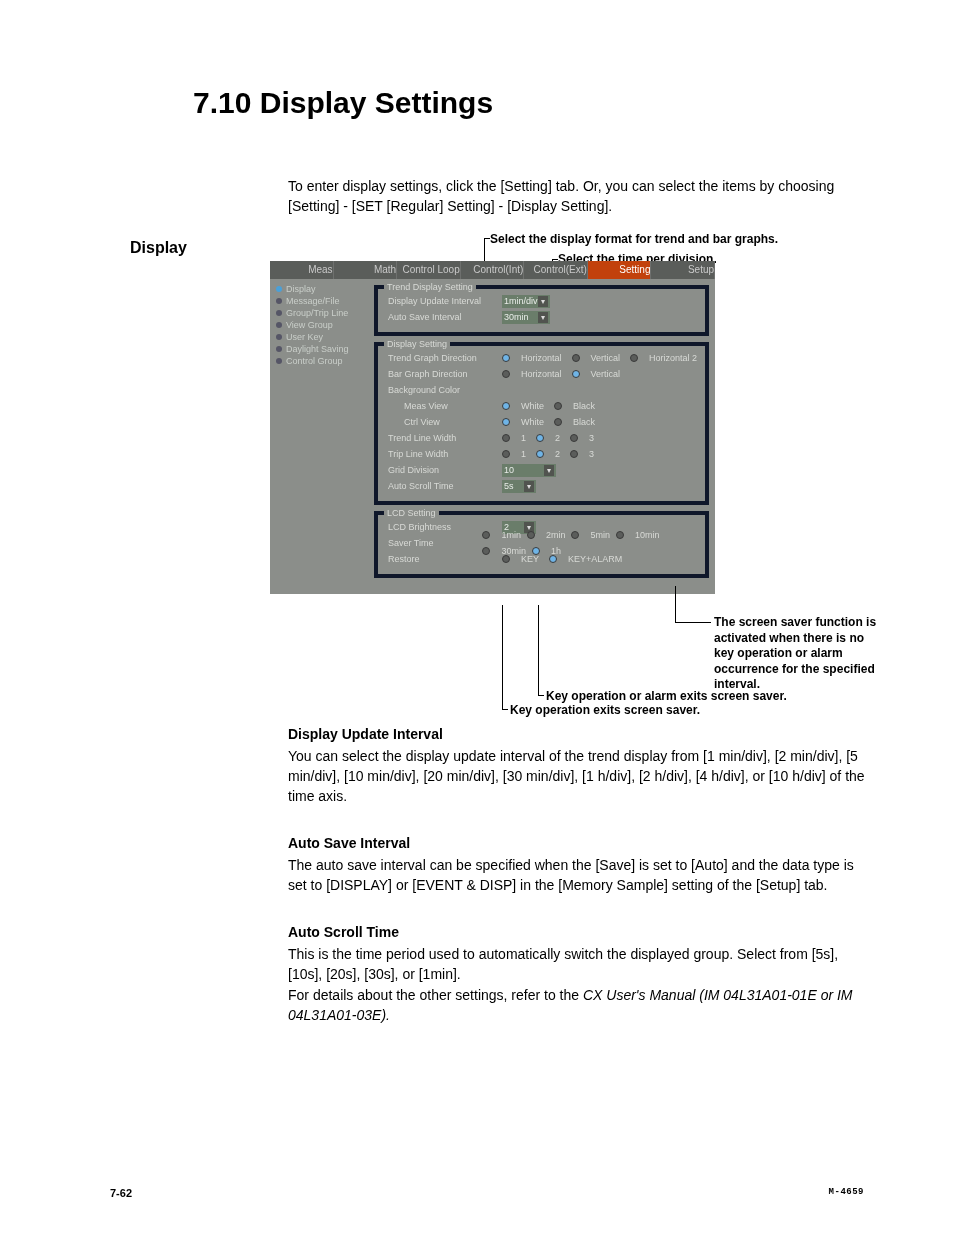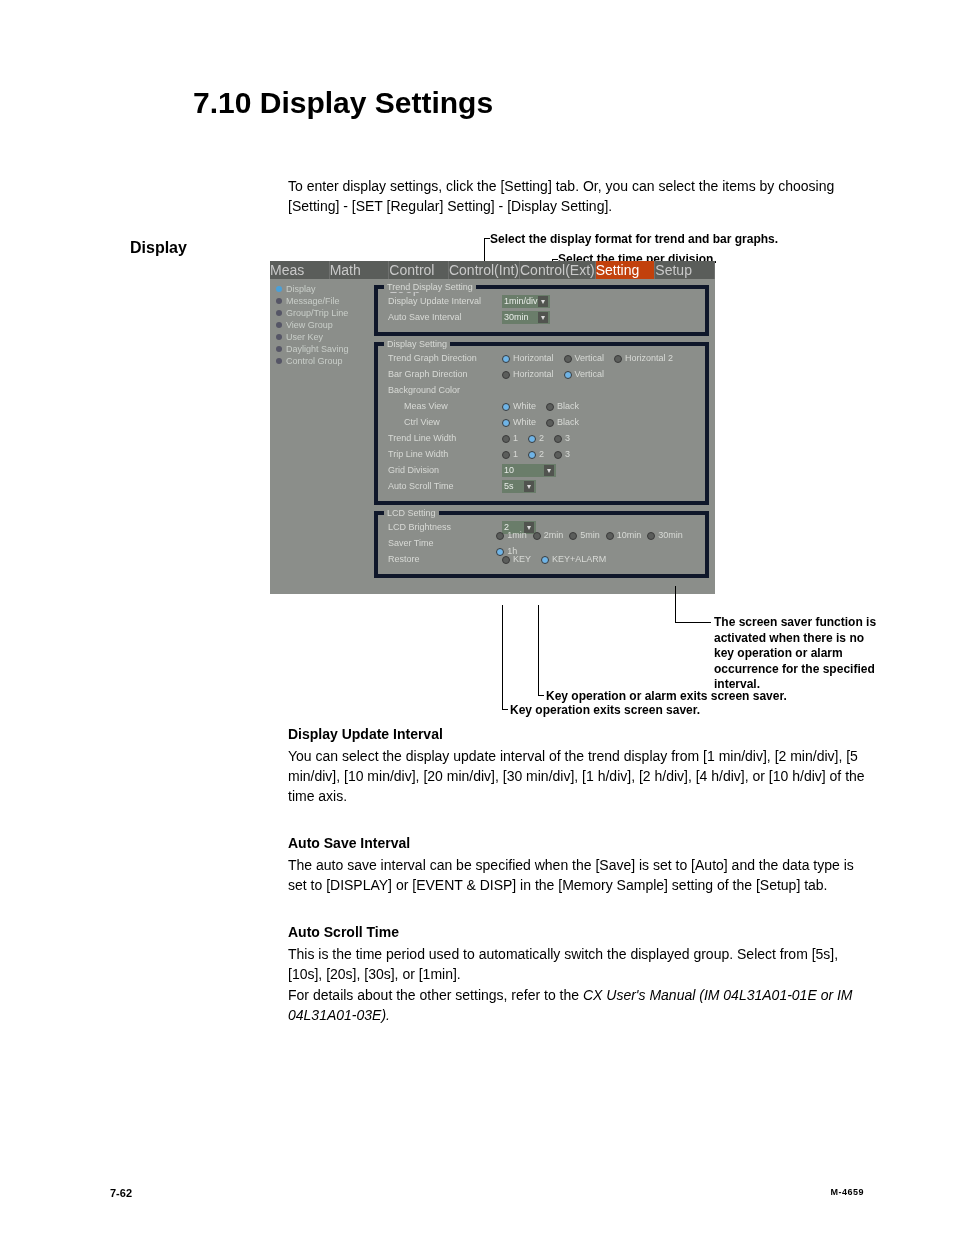--- a/index.html
+++ b/index.html
@@ -24,51 +24,51 @@
   .screenshot {
     margin-left: 160px;
     width: 445px;
     background: #8b8e8a;
     font-size: 9px;
     color: #dcdcdc;
     position: relative;
   }
   .tabs { display: flex; height: 18px; }
   .tab {
-    flex: 1; text-align: left; line-height: 18px; font-size: 14px;
+    flex: 1; text-align: right; line-height: 18px; font-size: 10px;
     background: #5a5d5a; color: #c9c9c9; border-right: 1px solid #6e706e;
   }
   .tab.active { background: #c2410c; color: #fff; }
   .body-row { display: flex; }
   .sidebar { width: 98px; padding: 4px 6px; }
   .s-item { display: flex; align-items: center; gap: 4px; padding: 1px 0; color: #c9cec9; font-size: 9px; }
   .s-dot { width: 6px; height: 6px; border-radius: 50%; background: #556; flex: none; }
   .s-dot.sel { background: #4aa0d8; }
   .panel { flex: 1; padding: 2px 6px 10px 6px; }
   .group { border: 4px solid #0f172a; margin: 4px 0 6px 0; padding: 4px 6px 6px 6px; position: relative; }
   .group-title { position: absolute; top: -7px; left: 6px; background: #8b8e8a; padding: 0 3px; font-size: 9px; color: #d8dad6; }
   .row { display: flex; align-items: center; height: 15px; margin: 1px 0; }
   .row-label { width: 118px; color: #d8dad6; padding-left: 4px; }
   .row-label.indent { padding-left: 20px; }
   .opts { display: flex; gap: 10px; flex-wrap: wrap; }
-  .radio { display: inline-flex; align-items: flex-end; gap: 3px; color: #d8dad6; }
+  .radio { display: inline-flex; align-items: center; gap: 11px; color: #d8dad6; }
   .rdot { width: 8px; height: 8px; border-radius: 50%; background: #5b5d5b; border: 1px solid #3a3a3a; flex: none; }
   .rdot.on { background: #6fb4e6; }
   .combo { width: 48px; height: 13px; background: #6a7d6a; color: #e8ece8; display: inline-flex; align-items: center; justify-content: space-between; padding: 0 2px; margin-right: 2px; }
   .combo .arrow { width: 10px; height: 11px; background: #51544f; display: inline-block; text-align: center; line-height: 11px; font-size: 8px; color: #ddd; }
 
   .ann { position: absolute; font-size: 12px; font-weight: bold; line-height: 1.3; }
   .ann-line { position: absolute; background: #000; }
 
   .section { margin: 26px 0 0 178px; font-size: 14px; line-height: 1.45; width: 580px; }
   .section h4 { font-size: 14px; font-weight: bold; margin-bottom: 2px; }
 
   .footer { position: absolute; bottom: 36px; left: 110px; right: 90px; display: flex; justify-content: space-between; font-size: 11px; }
   .footer .pg { font-weight: bold; }
-  .footer .code { font-size: 9px; font-weight: bold; letter-spacing: 0.5px; }
+  .footer .code { font-size: 9px; font-weight: bold; letter-spacing: 0.5px; font-family: Liberation Mono, monospace; }
 </style>
 </head>
 <body>
 
 <div class="page">
 
   <div class="title-row">
     <div class="title-bar"></div>
     <div class="title-text">7.10   Display Settings</div>
   </div>

